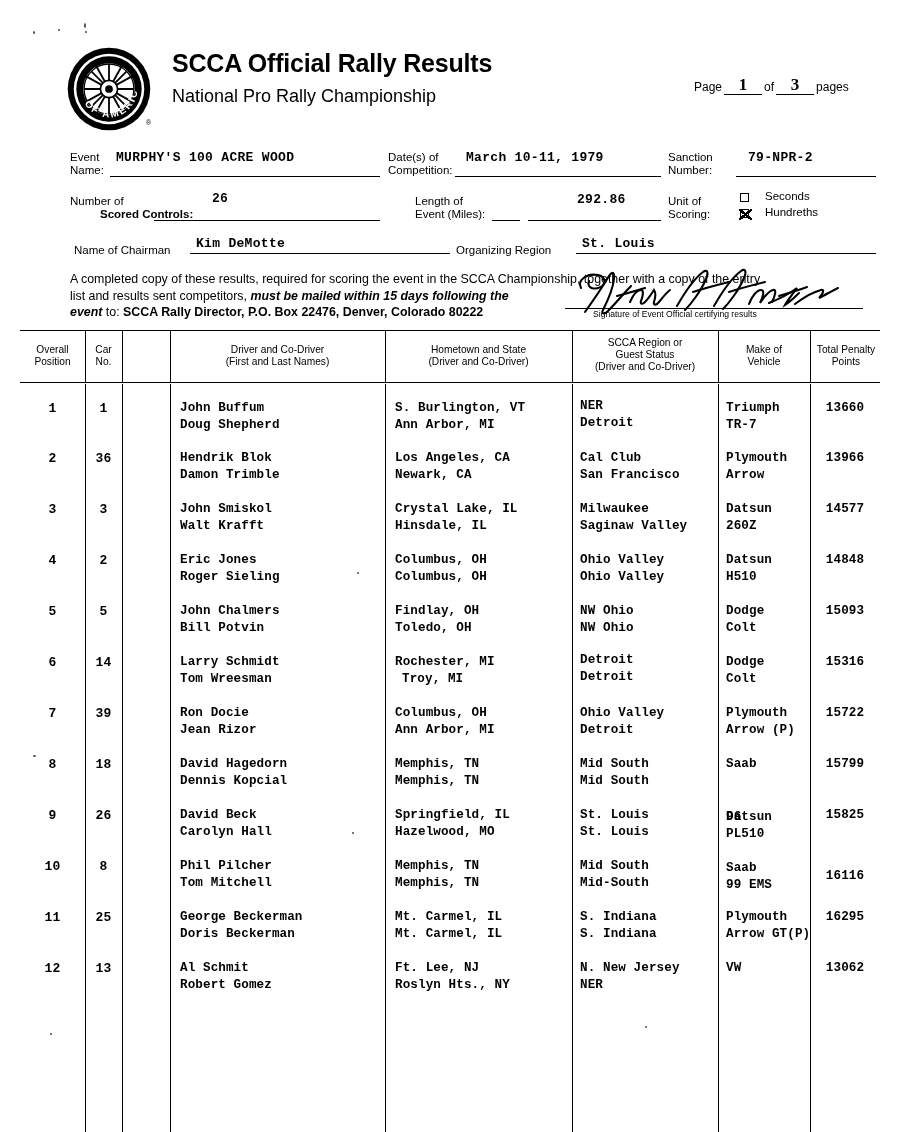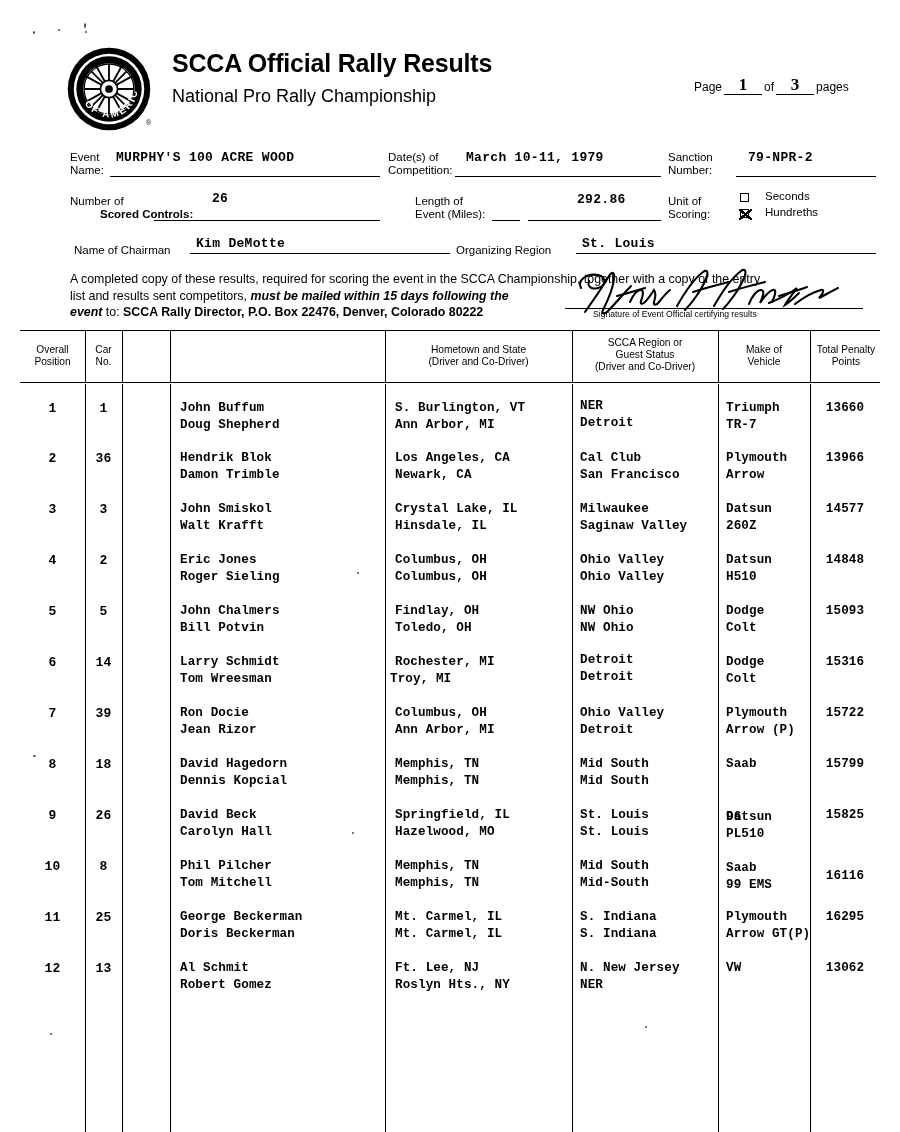--- a/index.html
+++ b/index.html
@@ -281,20 +281,24 @@
       <div class="vrule" style="left:790px; height:52px;"></div>
 
       <div class="th" style="left:0;width:65px;top:14px;">
         <div>Overall</div>
         <div>Position</div>
       </div>
       <div class="th" style="left:65px;width:37px;top:14px;">
         <div>Car</div>
         <div>No.</div>
       </div>
+      <div class="th" style="left:150px;width:215px;top:14px;">
+        <div>Driver and Co-Driver</div>
+        <div>(First and Last Names)</div>
+      </div>
       <div class="th" style="left:365px;width:187px;top:14px;">
         <div>Hometown and State</div>
         <div>(Driver and Co-Driver)</div>
       </div>
       <div class="th" style="left:552px;width:146px;top:7px;">
         <div>SCCA Region or</div>
         <div>Guest Status</div>
         <div>(Driver and Co-Driver)</div>
       </div>
       <div class="th" style="left:698px;width:92px;top:14px;">
@@ -389,21 +393,21 @@
         <div class="cell" style="left:706px;top:238px;">Colt</div>
         <div class="cell num" style="left:790px;width:70px;top:221px;">15093</div>
       </div>
 
       <div>
         <div class="cell pos num" style="left:0;width:65px;top:272px;">6</div>
         <div class="cell car num" style="left:65px;width:37px;top:272px;">14</div>
         <div class="cell" style="left:160px;top:272px;">Larry Schmidt</div>
         <div class="cell" style="left:160px;top:289px;">Tom Wreesman</div>
         <div class="cell" style="left:375px;top:272px;">Rochester, MI</div>
-        <div class="cell" style="left:370px;top:289px;">Troy, MI</div>
+        <div class="cell" style="left:382px;top:289px;">Troy, MI</div>
         <div class="cell" style="left:560px;top:270px;">Detroit</div>
         <div class="cell" style="left:560px;top:287px;">Detroit</div>
         <div class="cell" style="left:706px;top:272px;">Dodge</div>
         <div class="cell" style="left:706px;top:289px;">Colt</div>
         <div class="cell num" style="left:790px;width:70px;top:272px;">15316</div>
       </div>
 
       <div>
         <div class="cell pos num" style="left:0;width:65px;top:323px;">7</div>
         <div class="cell car num" style="left:65px;width:37px;top:323px;">39</div>

